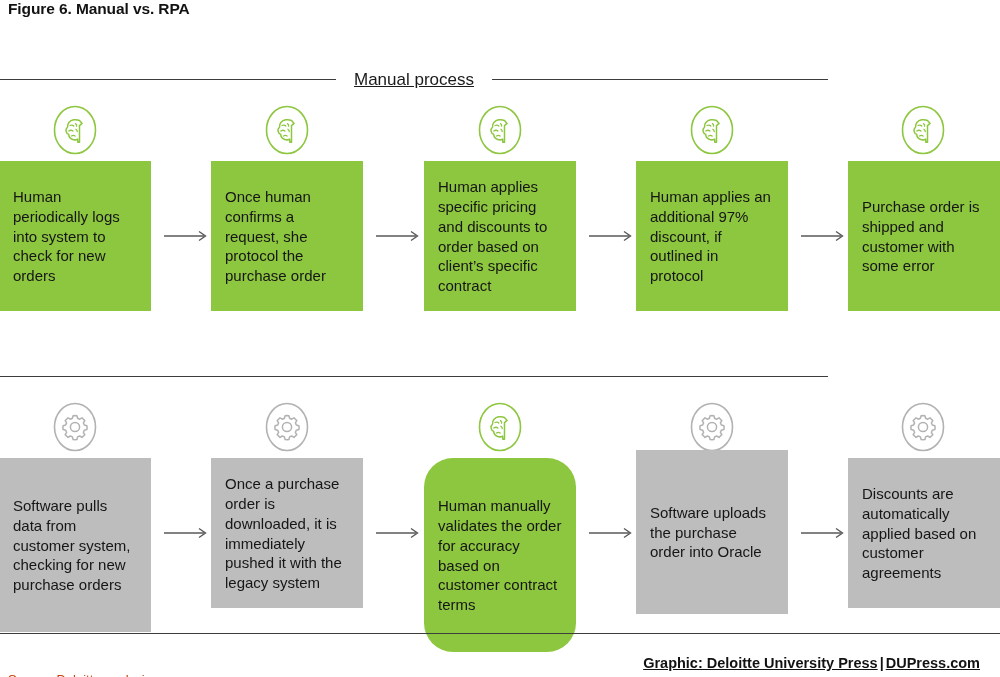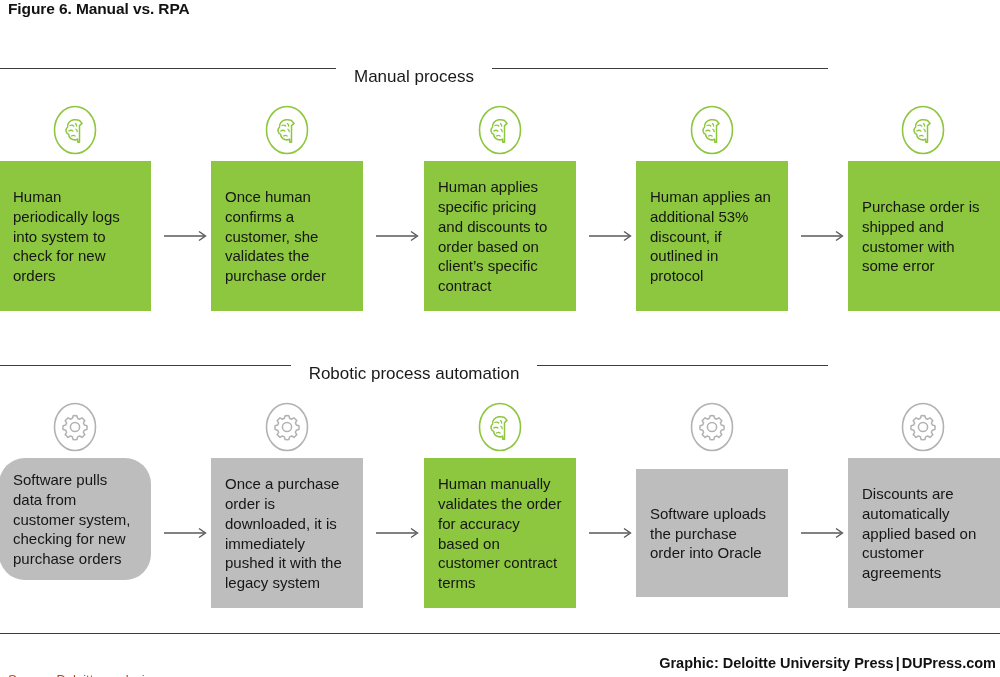--- a/index.html
+++ b/index.html
@@ -28,21 +28,22 @@
     white-space: nowrap;
   }
 
   
   .section-header {
     position: absolute;
     left: 0;
     width: 828px;
     height: 22px;
     display: flex;
-    align-items: flex-start;
+    align-items: center;
+    text-decoration: underline;
   }
   .section-header .rule {
     flex: 1 1 auto;
     height: 1px;
     background: #3d3d3d;
   }
   .section-header .sec-label {
     flex: 0 0 auto;
     padding: 0 18px;
     font-size: 17px;
@@ -111,26 +112,27 @@
     position: absolute;
     left: 8px;
     top: 655px;
     font-size: 13px;
     color: #c2410c;
     white-space: nowrap;
     margin-top: 17px;
   }
   .credit {
     position: absolute;
-    right: 4px;
+    right: 20px;
     top: 655px;
     font-size: 14.5px;
     font-weight: bold;
     color: #121212;
     white-space: nowrap;
+    text-decoration: underline;
   }
   .credit .sep { font-weight: bold; padding: 0 2px; }
 </style>
 </head>
 <body>
 
 <div class="fig-title">Figure 6. Manual vs. RPA</div>
 
 <div class="section-header" style="top:68px;">
   <div class="rule"></div>
@@ -161,21 +163,21 @@
 
   <div class="step" style="left:211px;">
     <div class="badge" style="top:0;">
       <svg width="44" height="50" viewBox="0 0 44 50">
         <ellipse cx="22" cy="25" rx="20.5" ry="23.5" fill="none" stroke="#8dc63f" stroke-width="1.6"></ellipse>
         <path d="M26.5 15.5c-3.6-1.6-8.2-0.9-10.6 1.9-1.2 1.4-1.6 3-1.3 4.6-1.3 1.1-1.9 2.7-1.5 4.3 0.3 1.4 1.3 2.5 2.6 3.1 0.1 2.3 1.7 4.3 4 5.1 1.7 0.6 3.5 0.4 4.9-0.4l0.2 3.1 1.7 0 0-16.6 2.6-2.2z" fill="none" stroke="#8dc63f" stroke-width="1.5" stroke-linejoin="round"></path>
         <path d="M17 20.5c1.4-0.6 2.9-0.4 3.8 0.5M15.8 26c1.3-0.9 3-0.9 4.1 0M18.5 31c1.2-0.8 2.6-0.8 3.6 0M22.5 18.6c0.9 0.6 1.3 1.6 1.1 2.6M22.9 24.2c0.9 0.5 1.4 1.4 1.3 2.4" fill="none" stroke="#8dc63f" stroke-width="1.3" stroke-linecap="round"></path>
       </svg>
     </div>
     <div class="box green" style="top:56px;height:150px;">
-      <div class="box-text">Once human confirms a customer, she validates the purchase order</div>
+      <div class="box-text">Once human confirms a request, she protocol the purchase order</div>
     </div>
   </div>
   <div class="arrow" style="left:376px;top:125px;">
     <svg width="46" height="12" viewBox="0 0 46 12">
       <line x1="0" y1="6" x2="40" y2="6" stroke="#595959" stroke-width="1.4"></line>
       <polyline points="35,1.5 41.5,6 35,10.5" fill="none" stroke="#595959" stroke-width="1.4"></polyline>
     </svg>
   </div>
 
   <div class="step" style="left:424px;">
@@ -199,21 +201,21 @@
 
   <div class="step" style="left:636px;">
     <div class="badge" style="top:0;">
       <svg width="44" height="50" viewBox="0 0 44 50">
         <ellipse cx="22" cy="25" rx="20.5" ry="23.5" fill="none" stroke="#8dc63f" stroke-width="1.6"></ellipse>
         <path d="M26.5 15.5c-3.6-1.6-8.2-0.9-10.6 1.9-1.2 1.4-1.6 3-1.3 4.6-1.3 1.1-1.9 2.7-1.5 4.3 0.3 1.4 1.3 2.5 2.6 3.1 0.1 2.3 1.7 4.3 4 5.1 1.7 0.6 3.5 0.4 4.9-0.4l0.2 3.1 1.7 0 0-16.6 2.6-2.2z" fill="none" stroke="#8dc63f" stroke-width="1.5" stroke-linejoin="round"></path>
         <path d="M17 20.5c1.4-0.6 2.9-0.4 3.8 0.5M15.8 26c1.3-0.9 3-0.9 4.1 0M18.5 31c1.2-0.8 2.6-0.8 3.6 0M22.5 18.6c0.9 0.6 1.3 1.6 1.1 2.6M22.9 24.2c0.9 0.5 1.4 1.4 1.3 2.4" fill="none" stroke="#8dc63f" stroke-width="1.3" stroke-linecap="round"></path>
       </svg>
     </div>
     <div class="box green" style="top:56px;height:150px;">
-      <div class="box-text">Human applies an additional 53% discount, if outlined in protocol</div>
+      <div class="box-text">Human applies an additional 97% discount, if outlined in protocol</div>
     </div>
   </div>
   <div class="arrow" style="left:801px;top:125px;">
     <svg width="46" height="12" viewBox="0 0 46 12">
       <line x1="0" y1="6" x2="40" y2="6" stroke="#595959" stroke-width="1.4"></line>
       <polyline points="35,1.5 41.5,6 35,10.5" fill="none" stroke="#595959" stroke-width="1.4"></polyline>
     </svg>
   </div>
 
   <div class="step" style="left:848px;">
@@ -226,35 +228,34 @@
     </div>
     <div class="box green" style="top:56px;height:150px;width:160px;">
       <div class="box-text">Purchase order is shipped and customer with some error</div>
     </div>
   </div>
 
 </div>
 
 <div class="section-header" style="top:365px;">
   <div class="rule"></div>
-  <div class="sec-label">Robotic process automation</div>
   <div class="rule"></div>
 </div>
 
 <div class="row" style="top:402px;height:205px;">
 
   <div class="step" style="left:-1px;">
     <div class="badge" style="top:0;">
       <svg width="44" height="50" viewBox="0 0 44 50">
         <ellipse cx="22" cy="25" rx="20.5" ry="23.5" fill="none" stroke="#b2b2b2" stroke-width="1.6"></ellipse>
         <path d="M22 13.5l1.9 0.2 0.7 2.6 2.1 0.9 2.3-1.4 1.4 1.4 1.4 1.4-1.4 2.3 0.9 2.1 2.6 0.7 0.2 1.9-0.2 1.9-2.6 0.7-0.9 2.1 1.4 2.3-1.4 1.4-1.4 1.4-2.3-1.4-2.1 0.9-0.7 2.6-1.9 0.2-1.9-0.2-0.7-2.6-2.1-0.9-2.3 1.4-1.4-1.4-1.4-1.4 1.4-2.3-0.9-2.1-2.6-0.7-0.2-1.9 0.2-1.9 2.6-0.7 0.9-2.1-1.4-2.3 1.4-1.4 1.4-1.4 2.3 1.4 2.1-0.9 0.7-2.6z" fill="none" stroke="#b2b2b2" stroke-width="1.5" stroke-linejoin="round"></path>
         <circle cx="22" cy="25" r="4.6" fill="none" stroke="#b2b2b2" stroke-width="1.5"></circle>
       </svg>
     </div>
-    <div class="box gray" style="top:56px;height:122px;border-radius:26px;">
+    <div class="box gray" style="top:56px;height:174px;">
       <div class="box-text">Software pulls data from customer system, checking for new purchase orders</div>
     </div>
   </div>
   <div class="arrow" style="left:164px;top:125px;">
     <svg width="46" height="12" viewBox="0 0 46 12">
       <line x1="0" y1="6" x2="40" y2="6" stroke="#595959" stroke-width="1.4"></line>
       <polyline points="35,1.5 41.5,6 35,10.5" fill="none" stroke="#595959" stroke-width="1.4"></polyline>
     </svg>
   </div>
 
@@ -278,40 +279,40 @@
   </div>
 
   <div class="step" style="left:424px;">
     <div class="badge" style="top:0;">
       <svg width="44" height="50" viewBox="0 0 44 50">
         <ellipse cx="22" cy="25" rx="20.5" ry="23.5" fill="none" stroke="#8dc63f" stroke-width="1.6"></ellipse>
         <path d="M26.5 15.5c-3.6-1.6-8.2-0.9-10.6 1.9-1.2 1.4-1.6 3-1.3 4.6-1.3 1.1-1.9 2.7-1.5 4.3 0.3 1.4 1.3 2.5 2.6 3.1 0.1 2.3 1.7 4.3 4 5.1 1.7 0.6 3.5 0.4 4.9-0.4l0.2 3.1 1.7 0 0-16.6 2.6-2.2z" fill="none" stroke="#8dc63f" stroke-width="1.5" stroke-linejoin="round"></path>
         <path d="M17 20.5c1.4-0.6 2.9-0.4 3.8 0.5M15.8 26c1.3-0.9 3-0.9 4.1 0M18.5 31c1.2-0.8 2.6-0.8 3.6 0M22.5 18.6c0.9 0.6 1.3 1.6 1.1 2.6M22.9 24.2c0.9 0.5 1.4 1.4 1.3 2.4" fill="none" stroke="#8dc63f" stroke-width="1.3" stroke-linecap="round"></path>
       </svg>
     </div>
-    <div class="box green" style="top:56px;height:150px;">
+    <div class="box green" style="top:56px;height:194px;border-radius:29px;">
       <div class="box-text">Human manually validates the order for accuracy based on customer contract terms</div>
     </div>
   </div>
   <div class="arrow" style="left:589px;top:125px;">
     <svg width="46" height="12" viewBox="0 0 46 12">
       <line x1="0" y1="6" x2="40" y2="6" stroke="#595959" stroke-width="1.4"></line>
       <polyline points="35,1.5 41.5,6 35,10.5" fill="none" stroke="#595959" stroke-width="1.4"></polyline>
     </svg>
   </div>
 
   <div class="step" style="left:636px;">
     <div class="badge" style="top:0;">
       <svg width="44" height="50" viewBox="0 0 44 50">
         <ellipse cx="22" cy="25" rx="20.5" ry="23.5" fill="none" stroke="#b2b2b2" stroke-width="1.6"></ellipse>
         <path d="M22 13.5l1.9 0.2 0.7 2.6 2.1 0.9 2.3-1.4 1.4 1.4 1.4 1.4-1.4 2.3 0.9 2.1 2.6 0.7 0.2 1.9-0.2 1.9-2.6 0.7-0.9 2.1 1.4 2.3-1.4 1.4-1.4 1.4-2.3-1.4-2.1 0.9-0.7 2.6-1.9 0.2-1.9-0.2-0.7-2.6-2.1-0.9-2.3 1.4-1.4-1.4-1.4-1.4 1.4-2.3-0.9-2.1-2.6-0.7-0.2-1.9 0.2-1.9 2.6-0.7 0.9-2.1-1.4-2.3 1.4-1.4 1.4-1.4 2.3 1.4 2.1-0.9 0.7-2.6z" fill="none" stroke="#b2b2b2" stroke-width="1.5" stroke-linejoin="round"></path>
         <circle cx="22" cy="25" r="4.6" fill="none" stroke="#b2b2b2" stroke-width="1.5"></circle>
       </svg>
     </div>
-    <div class="box gray" style="top:67px;height:128px;">
+    <div class="box gray" style="top:48px;height:164px;">
       <div class="box-text">Software uploads the purchase order into Oracle</div>
     </div>
   </div>
   <div class="arrow" style="left:801px;top:125px;">
     <svg width="46" height="12" viewBox="0 0 46 12">
       <line x1="0" y1="6" x2="40" y2="6" stroke="#595959" stroke-width="1.4"></line>
       <polyline points="35,1.5 41.5,6 35,10.5" fill="none" stroke="#595959" stroke-width="1.4"></polyline>
     </svg>
   </div>
 

